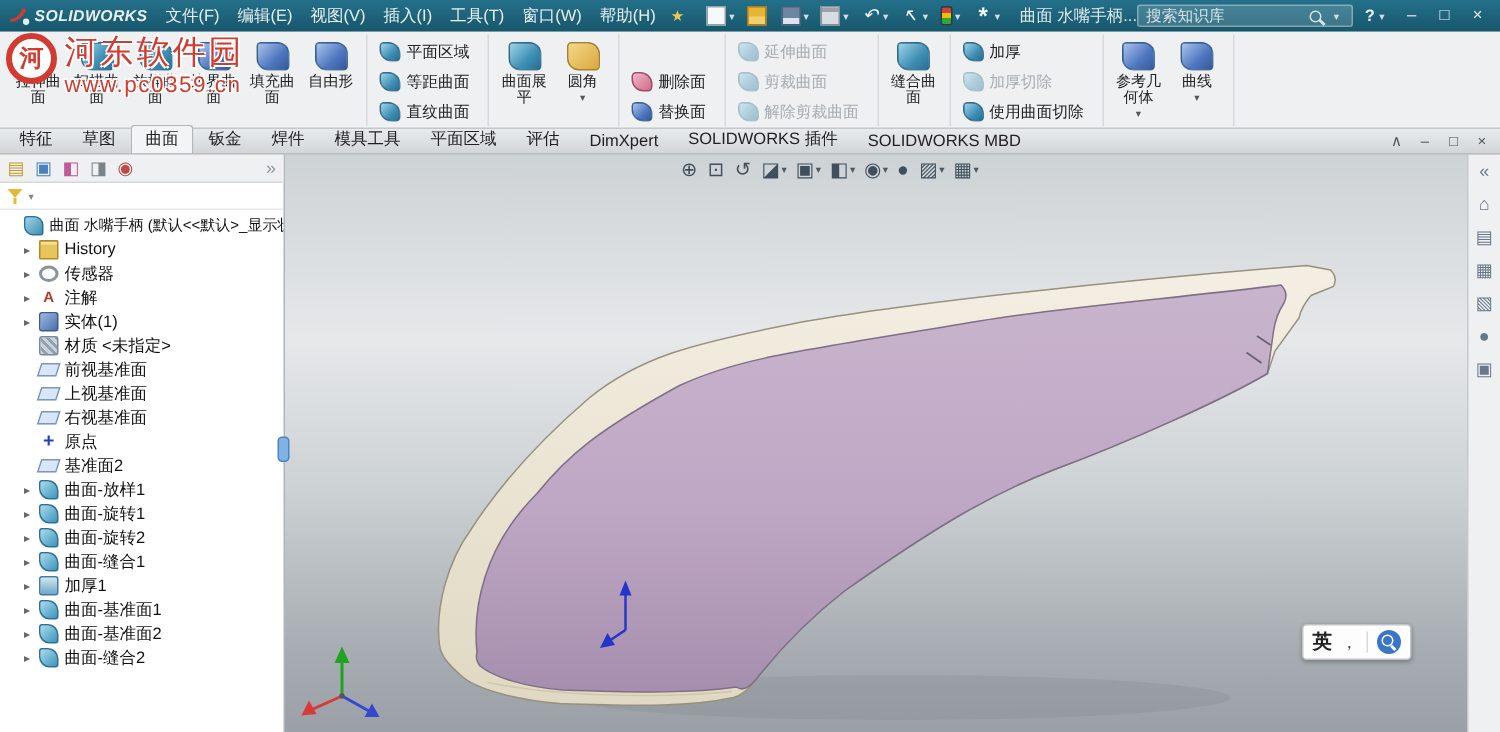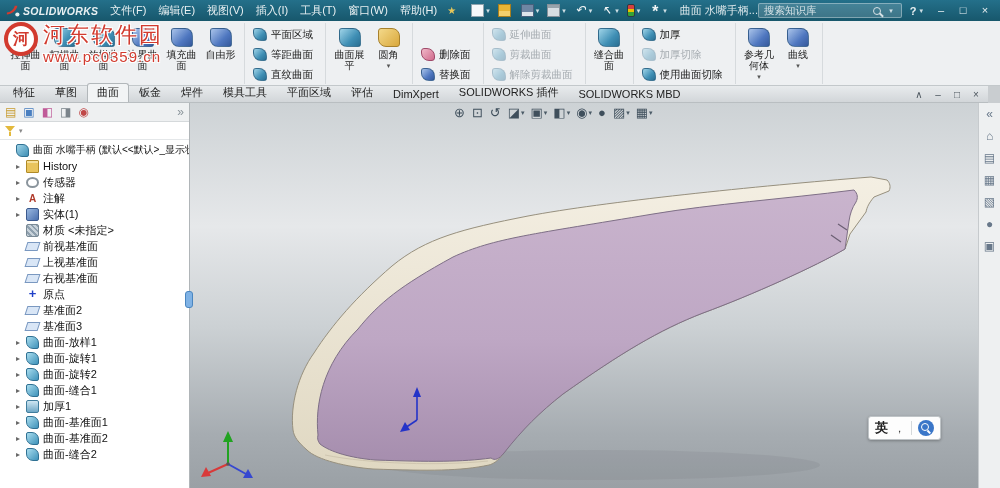--- a/index.html
+++ b/index.html
@@ -49,21 +49,21 @@
   .ricon{border-radius:3px 8px 3px 8px;border:1px solid rgba(40,80,110,.55)}
   .ri-teal{background:linear-gradient(135deg,#9fd4e8,#3f8fb5 60%,#2a6f93)}
   .ri-blue{background:linear-gradient(135deg,#aac4ea,#4f77c0 60%,#35599c)}
   .ri-pink{background:linear-gradient(135deg,#f0b8c8,#d06a8c);border-color:#a04a6a}
   .ri-gold{background:linear-gradient(135deg,#f4d98a,#d9a83c);border-color:#a8812c}
   .rcaret{font-size:7px;color:#555}
   .rbtn.disabled{color:#a7adb2}
   .rbtn.disabled .ricon{opacity:.38}
 
   
-  #tabrow{position:absolute;top:86px;left:0;right:12px;height:17px;background:linear-gradient(#e8ebed,#d2d6d9);border-bottom:1px solid #b9bec1;display:flex;align-items:flex-end;padding-left:3px;font-size:11px;z-index:10}
+  #tabrow{position:absolute;top:86px;left:0;right:0;height:17px;background:linear-gradient(#e8ebed,#d2d6d9);border-bottom:1px solid #b9bec1;display:flex;align-items:flex-end;padding-left:3px;font-size:11px;z-index:10}
   .tabs{display:flex;align-items:flex-end}
   .tab{padding:1px 9px 2px;color:#222;border:1px solid transparent;border-bottom:none;white-space:nowrap}
   .tab.active{background:#f2f4f5;border-color:#b2b7ba;border-radius:3px 3px 0 0}
   .tabrow-controls{margin-left:auto;display:flex;align-items:center;color:#4c565e;padding-right:3px;gap:1px}
   .twb{width:18px;text-align:center;font-size:10px;line-height:15px}
 
   
   #leftpanel{position:absolute;top:103px;left:0;bottom:0;width:190px;background:#fff;border-right:1px solid #b0b5b8;z-index:5;display:flex;flex-direction:column}
   .lp-tabs{height:19px;background:#eef0f1;border-bottom:1px solid #d5d9db;display:flex;align-items:center;padding:0 5px;gap:7px;font-size:12px;flex:0 0 19px}
   .hp-gold{color:#c79a2e}.hp-blue{color:#4a7fc0}.hp-pink{color:#c05a98}.hp-gray{color:#7a838a}.hp-red{color:#c04848}.hp-dim{color:#8a949a;margin-left:auto}
@@ -456,25 +456,20 @@
         <span class="tlabel">原点</span>
       </div>
 
 
       <div class="trow">
         <span class="tcaret"></span>
         <span class="tic ic-plane"></span>
         <span class="tlabel">基准面2</span>
       </div>
 
-      <div class="trow">
-        <span class="tcaret"></span>
-        <span class="tic ic-plane"></span>
-        <span class="tlabel">基准面3</span>
-      </div>
 
       <div class="trow">
         <span class="tcaret">▸</span>
         <span class="tic ic-surf"></span>
         <span class="tlabel">曲面-放样1</span>
       </div>
 
       <div class="trow">
         <span class="tcaret">▸</span>
         <span class="tic ic-surf"></span>

